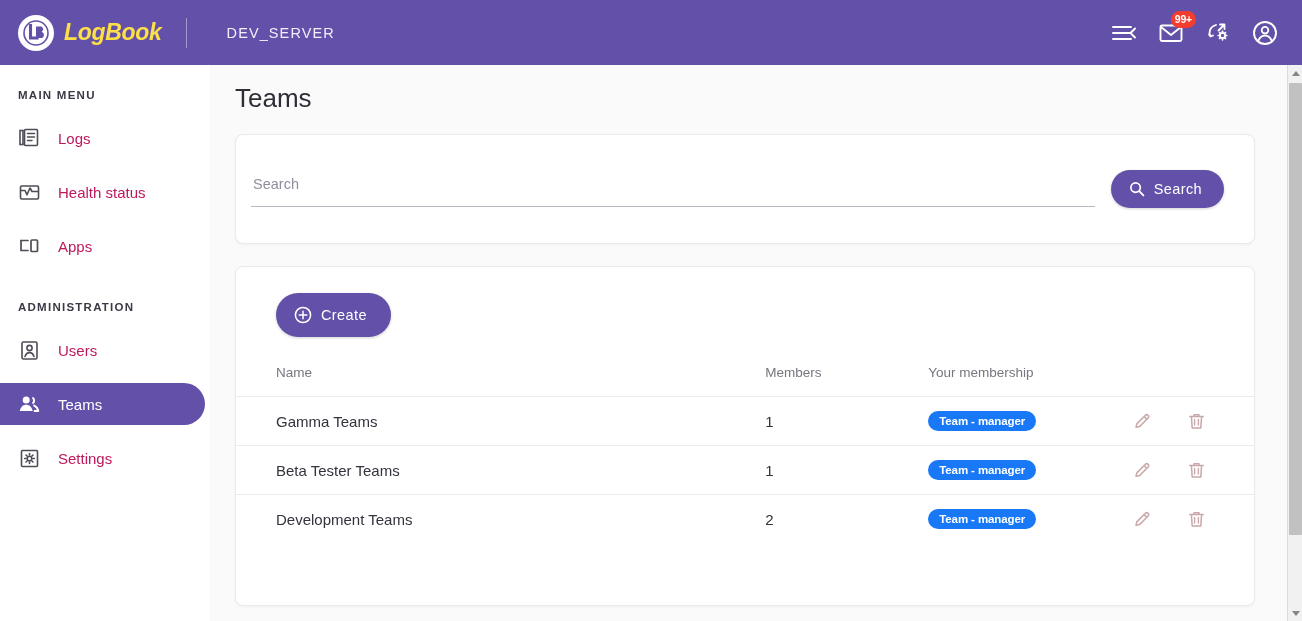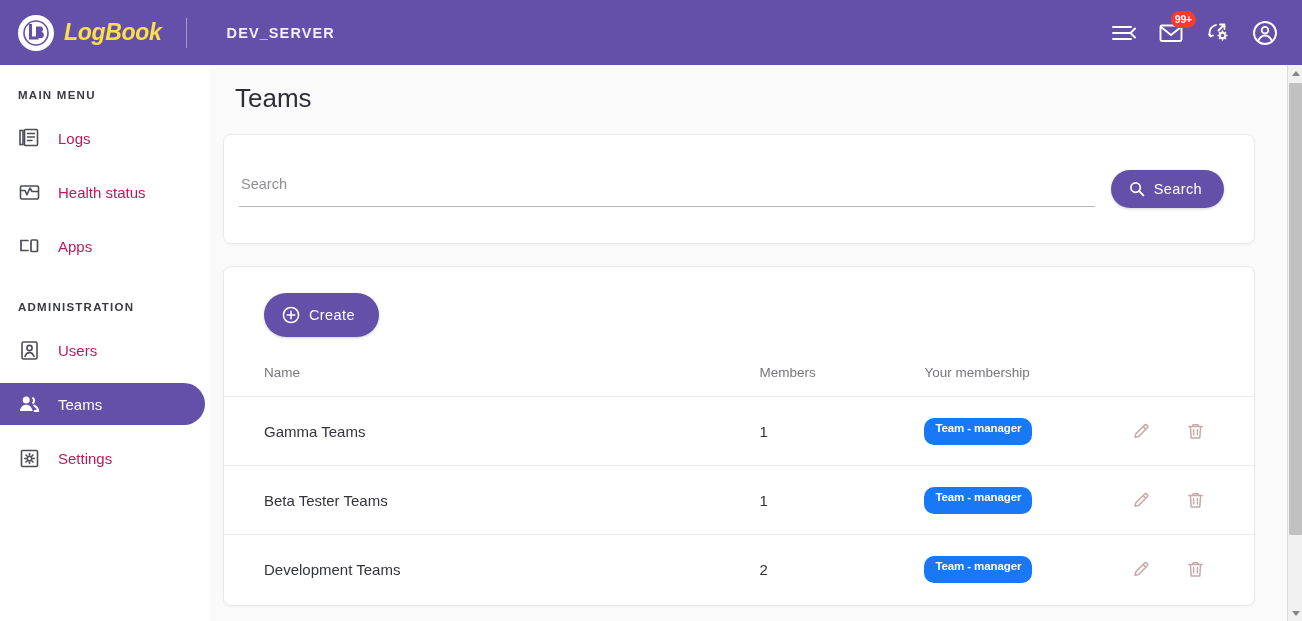--- a/index.html
+++ b/index.html
@@ -54,21 +54,21 @@
   }
   .brand-sep {
     width: 1px;
     height: 30px;
     background: rgba(255,255,255,0.42);
     margin: 0 22px 0 24px;
   }
   .server-name {
     color: #f2eefb;
     font-size: 14.5px;
-    font-weight: bold;
+    font-weight: normal;
     letter-spacing: 1.1px;
     padding-left: 18px;
   }
   .topbar-spacer { flex: 1 1 auto; }
   .topbar-actions {
     display: flex;
     align-items: center;
     gap: 17px;
     padding-right: 4px;
   }
@@ -160,21 +160,21 @@
     color: #2e2e38;
     font-weight: normal;
     margin: 0;
     padding: 18px 0 0 25px;
   }
   .card {
     background: #ffffff;
     border: 1px solid #e9e9ee;
     border-radius: 8px;
     box-shadow: 0 1px 3px rgba(0,0,0,0.045);
-    margin: 0 32px 0 13px;
+    margin: 0 32px 0 25px;
   }
   .search-card {
     margin-top: 20px;
     height: 110px;
     display: flex;
     align-items: center;
     padding: 0 30px 0 15px;
     gap: 16px;
   }
   .search-field {
@@ -237,35 +237,35 @@
     text-align: left;
     font-size: 13.5px;
     font-weight: normal;
     color: #76767f;
     padding: 0 0 16px 0;
   }
   table.teams td {
     font-size: 15px;
     color: #33333d;
     padding: 0;
-    height: 69px;
+    height: 49px;
     border-top: 1px solid #ebebef;
   }
   .col-name { padding-left: 40px !important; width: 52%; }
   .col-members { width: 16%; }
   .col-membership { width: 20%; }
   .col-actions { width: 12%; }
   .badge-role {
     display: inline-block;
     background: #1878f6;
     color: #ffffff;
     font-size: 11.5px;
     font-weight: bold;
     border-radius: 10px;
-    padding: 4px 11px 11px 11px;
+    padding: 4px 11px 4px 11px;
     letter-spacing: -0.1px;
     white-space: nowrap;
   }
   .row-actions {
     display: flex;
     align-items: center;
     gap: 32px;
     justify-content: flex-start;
   }
   .icon-btn {

